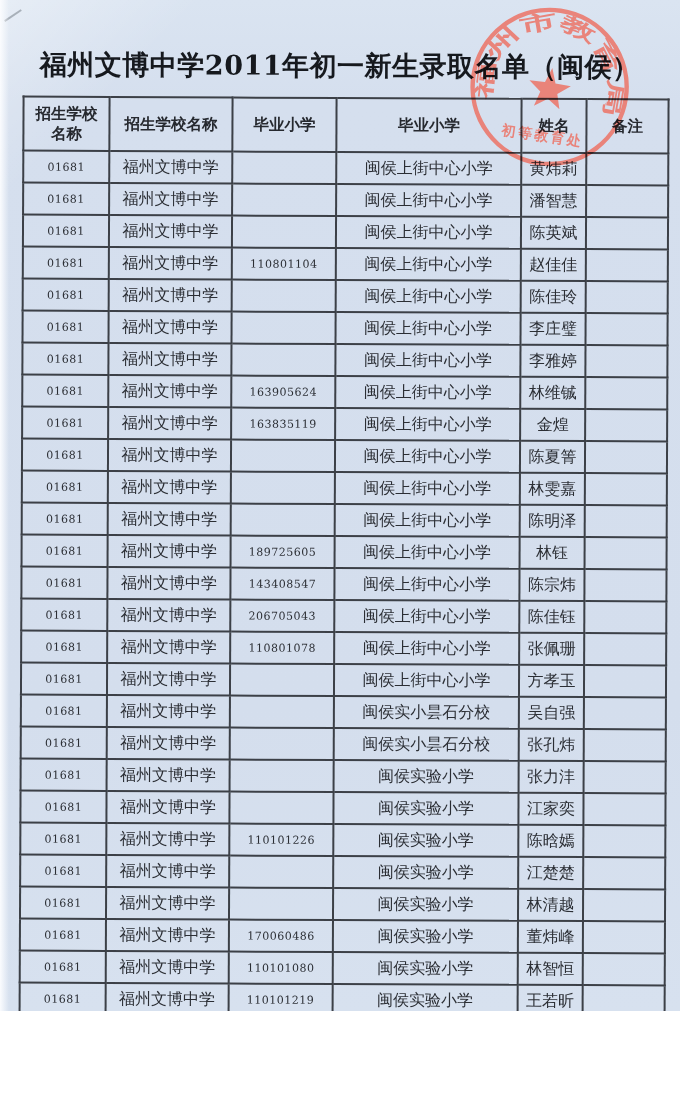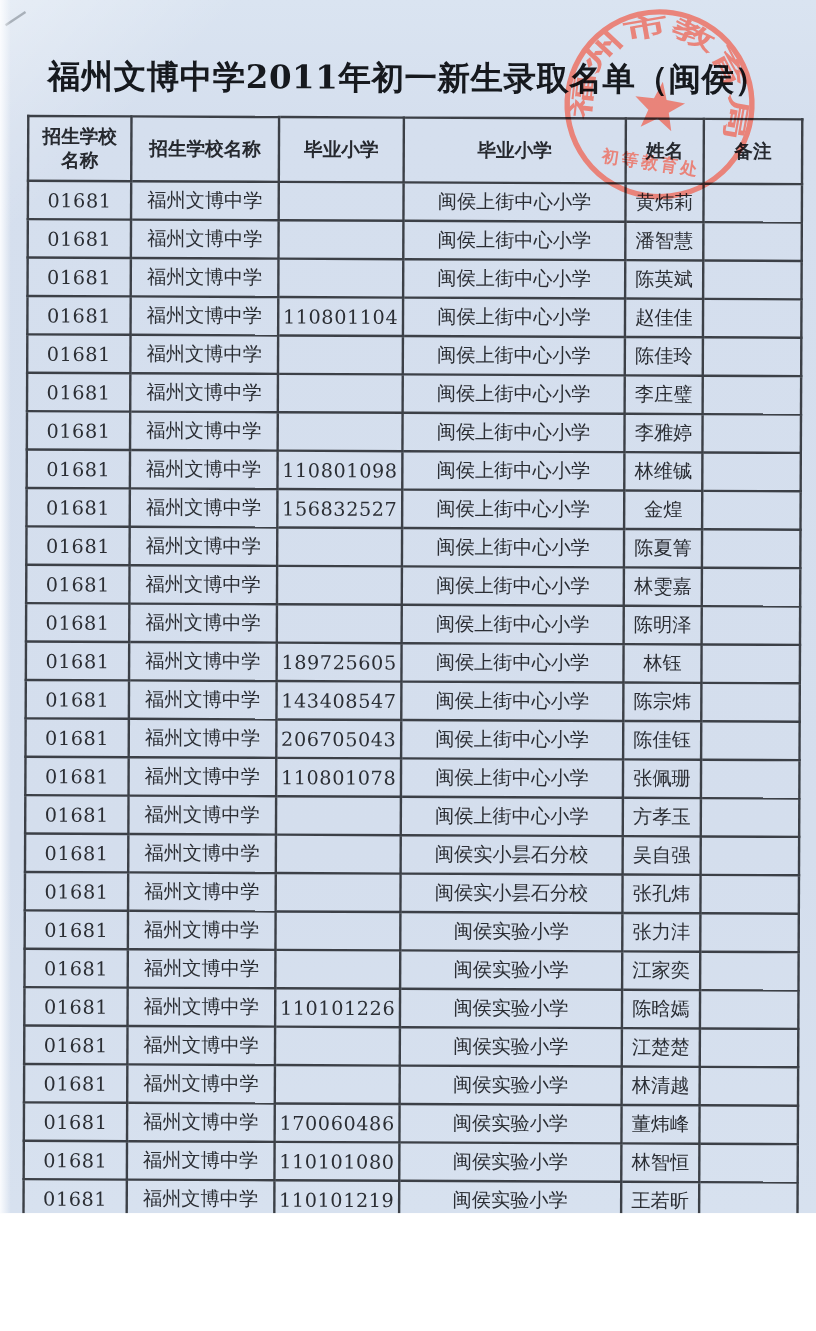--- a/index.html
+++ b/index.html
@@ -36,21 +36,21 @@
   .roster th {
     height:52px; padding:0 6px;
     font-size:15.5px; font-weight:bold; line-height:1.3;
     color:#26292f;
   }
   .roster td {
     height:30px; padding:0 2px;
     font-size:16px; white-space:nowrap;
     color:#2b2e34;
   }
-  .roster td.num { font-size:16px; letter-spacing:0.5px; }
+  .roster td.num { font-size:11px; letter-spacing:0.5px; }
 
   .page-footer {
     position:absolute; top:1077px; left:0; width:100%;
     text-align:center; font-size:15px; letter-spacing:1px;
     color:#2b2e34;
   }
 
   .stamp {
     position:absolute; left:455px; top:-9px;
     width:190px; height:190px;
@@ -157,29 +157,29 @@
     <td class="num">01681</td>
     <td>福州文博中学</td>
     <td class="num"></td>
     <td>闽侯上街中心小学</td>
     <td>李雅婷</td>
     <td></td>
   </tr>
           <tr>
     <td class="num">01681</td>
     <td>福州文博中学</td>
-    <td class="num">110801098</td>
+    <td class="num">163905624</td>
     <td>闽侯上街中心小学</td>
     <td>林维铖</td>
     <td></td>
   </tr>
           <tr>
     <td class="num">01681</td>
     <td>福州文博中学</td>
-    <td class="num">156832527</td>
+    <td class="num">163835119</td>
     <td>闽侯上街中心小学</td>
     <td>金煌</td>
     <td></td>
   </tr>
           <tr>
     <td class="num">01681</td>
     <td>福州文博中学</td>
     <td class="num"></td>
     <td>闽侯上街中心小学</td>
     <td>陈夏箐</td>

